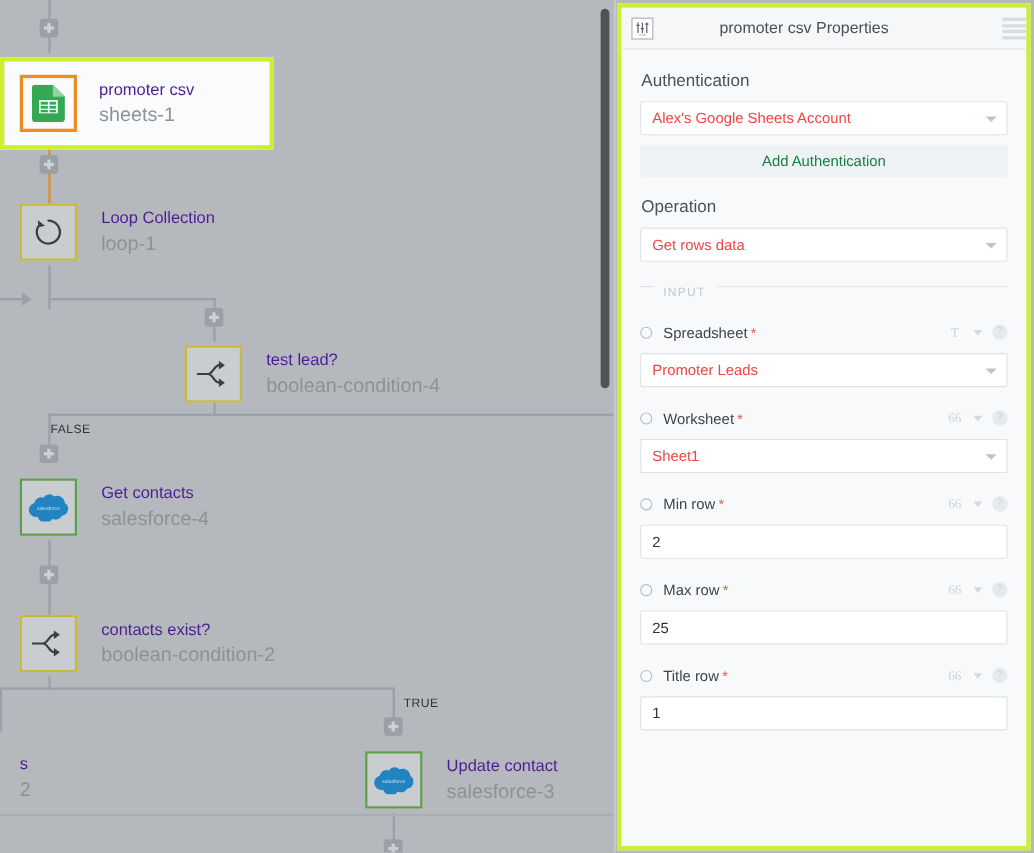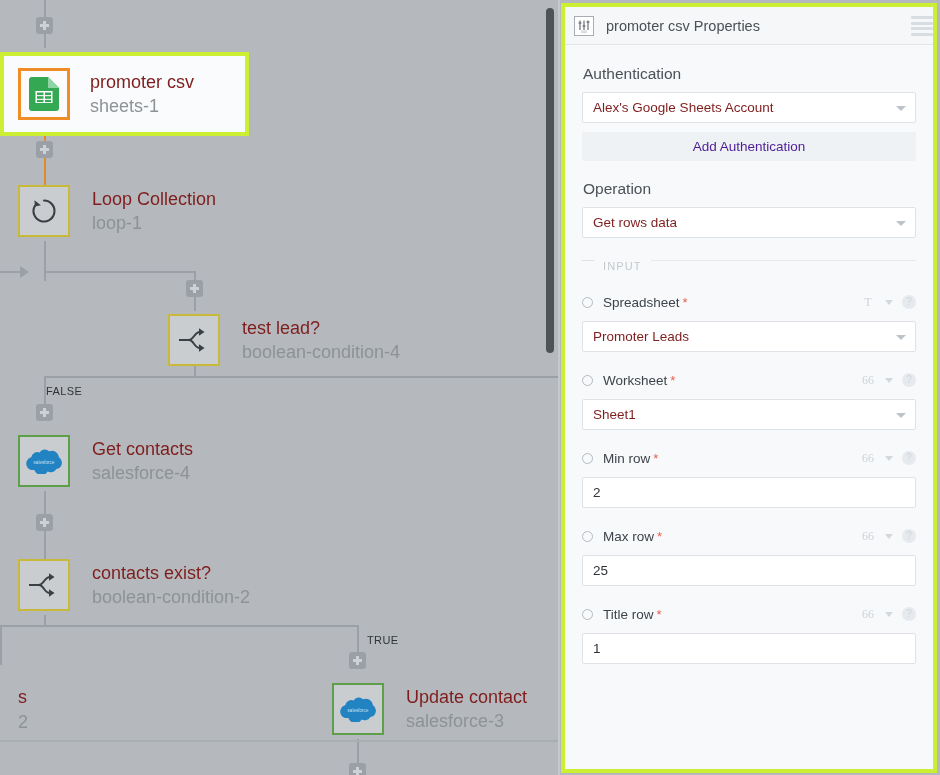--- a/index.html
+++ b/index.html
@@ -63,21 +63,21 @@
     border: 2px solid #9aa0a6;
     background: #cacdd0;
     display: flex; align-items: center; justify-content: center;
     flex: 0 0 auto;
   }
   .node-icon.yellow { border-color: #c9b93a; }
   .node-icon.green  { border-color: #5ea04a; }
   .node-icon.orange { border: 3px solid #f08c26; background: #fbfbfc; }
   .node-text { margin-left: 22px; white-space: nowrap; }
   .node-title {
-    font-size: 18px; color: #7f1d1d; line-height: 1.25;
+    font-size: 15px; color: #4c1d95; line-height: 1.25;
     font-family: "Liberation Sans", sans-serif;
   }
   .node-sub {
     font-size: 18px; color: #8d9296; margin-top: 3px;
     font-family: "Liberation Sans", sans-serif;
   }
 
   
   .node-card {
     position: absolute;
@@ -116,20 +116,21 @@
     overflow: hidden;
     z-index: 10;
   }
   #panel-header {
     height: 38px;
     background: #f5f7f9;
     border-bottom: 1px solid #e2e6ea;
     display: flex; align-items: center;
     padding: 0 8px 0 9px;
     position: relative;
+    gap: 48px;
   }
   .hdr-icon {
     width: 20px; height: 20px;
     border: 1px solid #a7adb3;
     background: #fff;
     display: flex; align-items: center; justify-content: center;
     flex: 0 0 auto;
   }
   #panel-title {
     margin-left: 12px;
@@ -155,37 +156,37 @@
     font-family: "Liberation Sans", sans-serif;
   }
   .select {
     position: relative;
     height: 31px;
     background: #fff;
     border: 1px solid #dfe3e7;
     border-radius: 2px;
     display: flex; align-items: center;
     padding: 0 26px 0 10px;
-    font-size: 13.5px; color: #7f1d1d;
+    font-size: 13.5px; color: #ef4444;
     font-family: "Liberation Sans", sans-serif;
   }
   .select .caret {
     position: absolute; right: 9px; top: 50%;
     width: 0; height: 0; margin-top: -2px;
     border-left: 5px solid transparent;
     border-right: 5px solid transparent;
     border-top: 5px solid #bcc3ca;
   }
   .btn-disabled {
     margin-top: 9px;
     height: 29px;
     background: #eff2f5;
     border-radius: 2px;
     display: flex; align-items: center; justify-content: center;
-    font-size: 13.5px; color: #4c1d95;
+    font-size: 13.5px; color: #15803d;
     font-family: "Liberation Sans", sans-serif;
   }
 
   .sep-row {
     display: flex; align-items: flex-start;
     margin: 22px 0 20px 0;
   }
   .sep-dash { width: 12px; height: 1px; background: #dde1e6; }
   .sep-text {
     margin: 0 9px;

